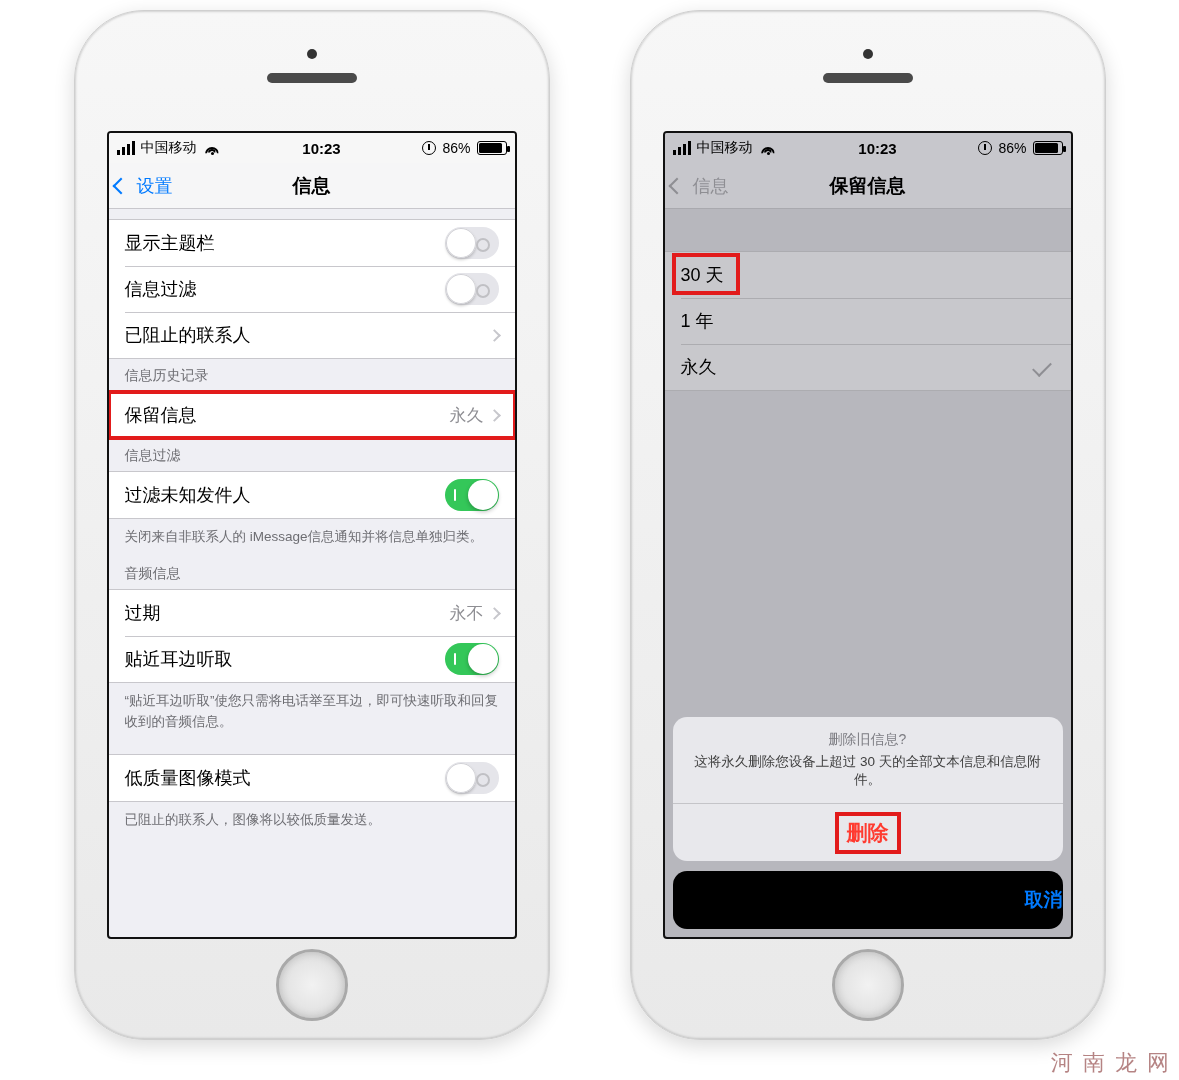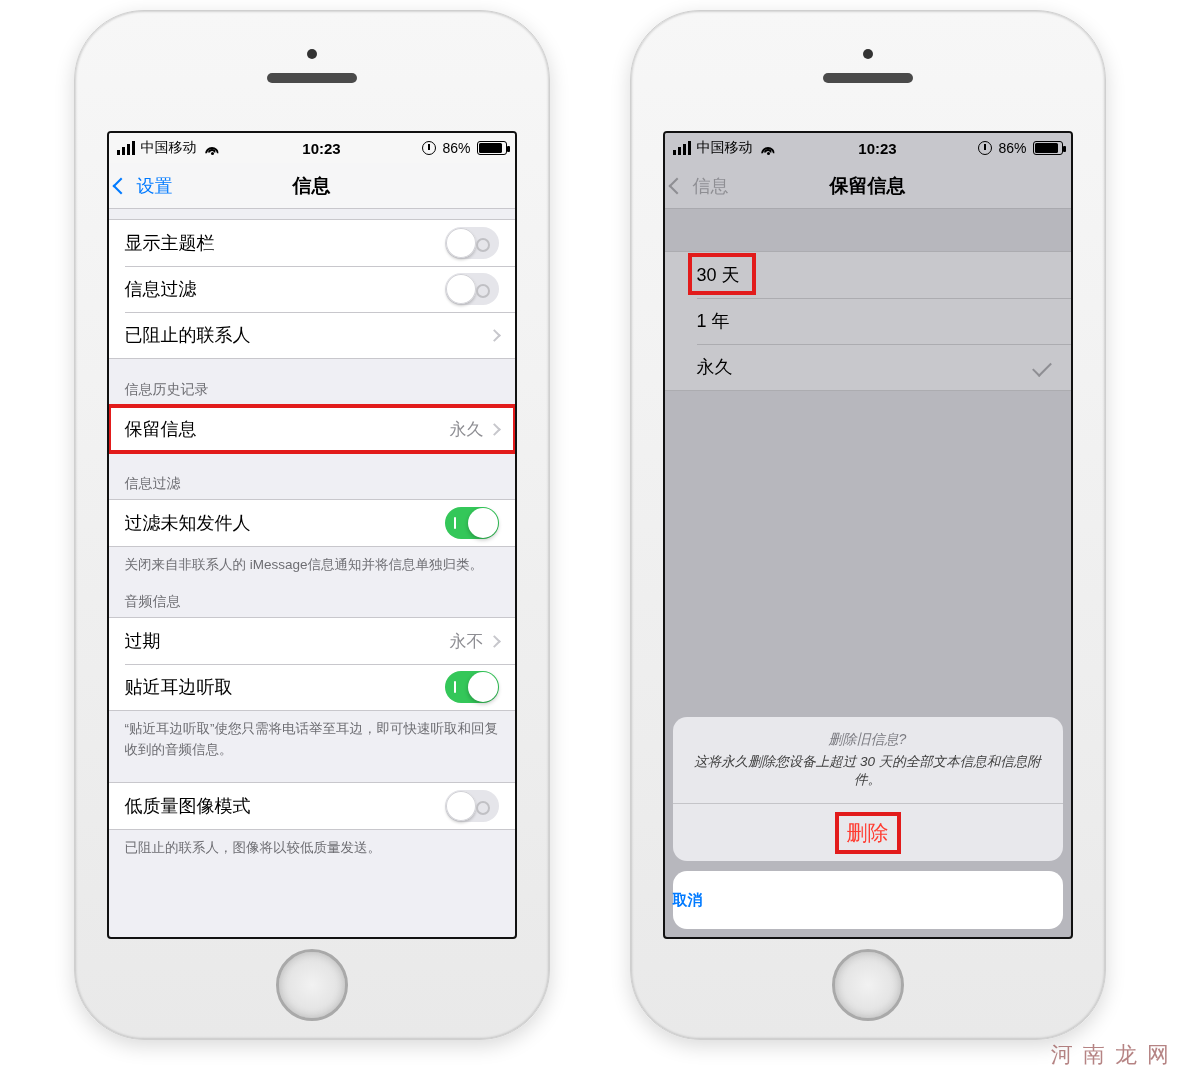--- a/index.html
+++ b/index.html
@@ -93,21 +93,21 @@
     position:absolute; left:6px; top:0; bottom:0;
     display:flex; align-items:center; gap:8px;
     color:#007aff; font-size:18px;
   }
   .navbar.dim .back{ color:#8e8e93; }
   .chev-left{ width:12px;height:12px;border-left:2.5px solid currentColor;border-bottom:2.5px solid currentColor;transform:rotate(45deg);margin-right:2px;}
 
   .content{flex:1; overflow:auto;}
   .group-header{
     font-size:14px;color:#6d6d72;
-    padding:22px 16px 6px 16px;
+    padding:8px 16px 6px 16px;
   }
   .list{background:#fff;border-top:1px solid #c8c7cc;border-bottom:1px solid #c8c7cc;}
   .row{
     min-height:46px;display:flex;align-items:center;
     padding:0 16px;background:#fff;position:relative;
   }
   .row + .row::before{
     content:"";position:absolute;left:16px;right:0;top:0;height:1px;background:#c8c7cc;
   }
   .row .label{font-size:18px;color:#000;flex:1;}
@@ -127,44 +127,44 @@
   .toggle.off .knob{box-shadow:0 2px 3px rgba(0,0,0,.2),inset 0 0 0 1px #d1d1d6;}
 
   .highlight-box{position:absolute;border:4px solid #e21b1b;pointer-events:none;}
 
   
   .dimmed .row{background:#c8c8cc;}
   .dimmed .list{background:#c8c8cc;}
   .screen.right{background:#b7b7bd;}
   .screen.right .navbar{background:#c7c7cc;border-bottom-color:#a9a9ae;}
   .screen.right .statusbar{background:#c7c7cc;}
-  .screen.right .list{border-color:#acacb0;padding-left:16px;}
+  .screen.right .list{border-color:#acacb0;}
   .screen.right .row + .row::before{background:#acacb0;}
   .sheet{
     position:absolute;left:8px;right:8px;bottom:8px;
   }
   .sheet-block{
     background:#eaeaeef2;border-radius:14px;overflow:hidden;margin-bottom:10px;
   }
-  .sheet-header{padding:14px 20px;text-align:center;font-style:italic;}
+  .sheet-header{padding:14px 20px;text-align:center;}
   .sheet-header .st{font-size:14px;color:#7c7c82;}
   .sheet-header .sm{font-size:13.5px;color:#404040;margin-top:4px;}
   .sheet-btn{
     height:58px;display:flex;align-items:center;justify-content:center;
-    font-size:21px;background:transparent;border-top:1px solid #c4c4c8;
+    font-size:21px;background:transparent;border-top:1px solid #c4c4c8;font-weight:bold;
   }
   .sheet-btn.danger{color:#ff3b30;}
   .sheet-cancel{
-    background:#ffffff;border-radius:14px;height:58px;
-    display:flex;align-items:center;justify-content:flex-start;
-    font-size:15px;color:#007aff;font-weight:600;
+    background:#000000;border-radius:14px;height:58px;
+    display:flex;align-items:center;justify-content:flex-end;
+    font-size:19px;color:#007aff;font-weight:600;
   }
 
   .watermark{
-    position:absolute;right:8px;bottom:10px;
+    position:absolute;right:8px;bottom:2px;
     font-size:22px;color:rgba(120,30,30,.55);font-weight:500;
     letter-spacing:2px;pointer-events:none;
   }
 </style>
 </head>
 <body>
 
 <div class="stage">
 
   <div class="phone">

